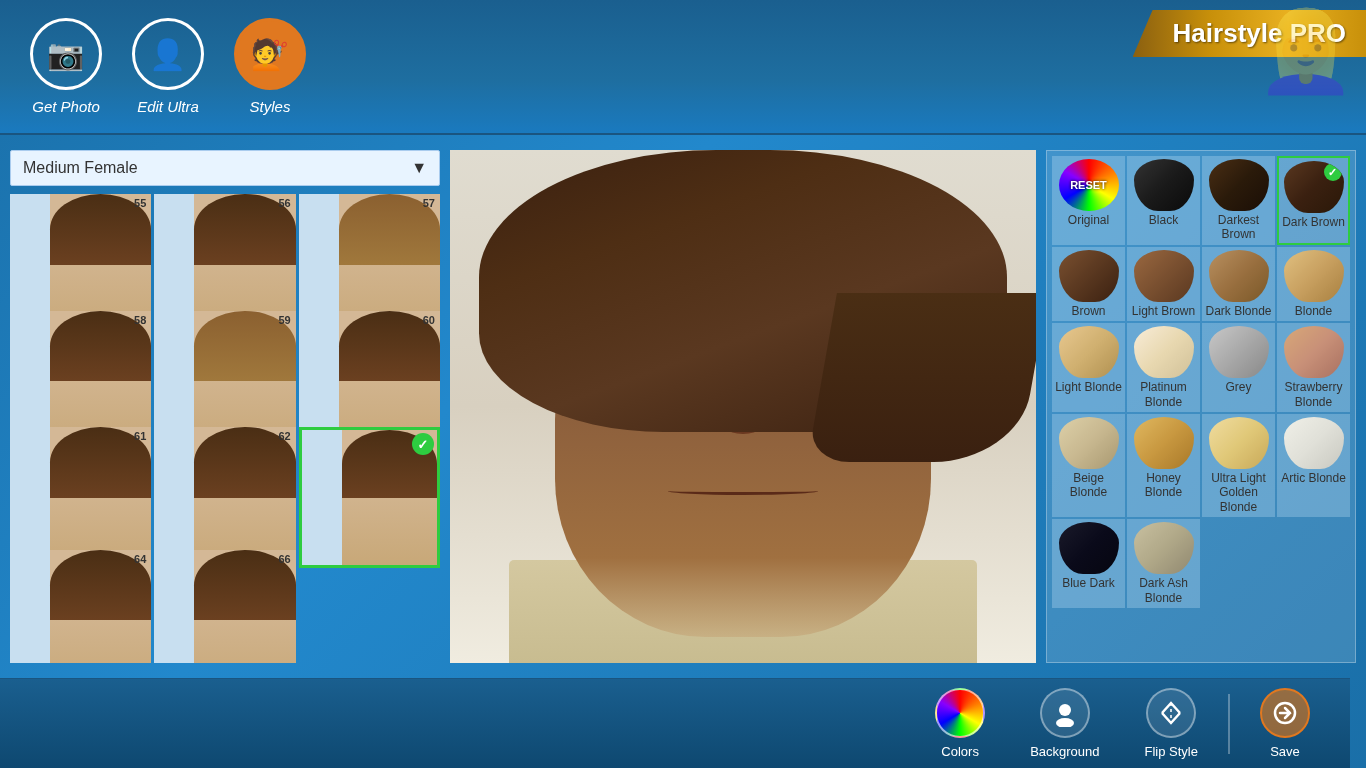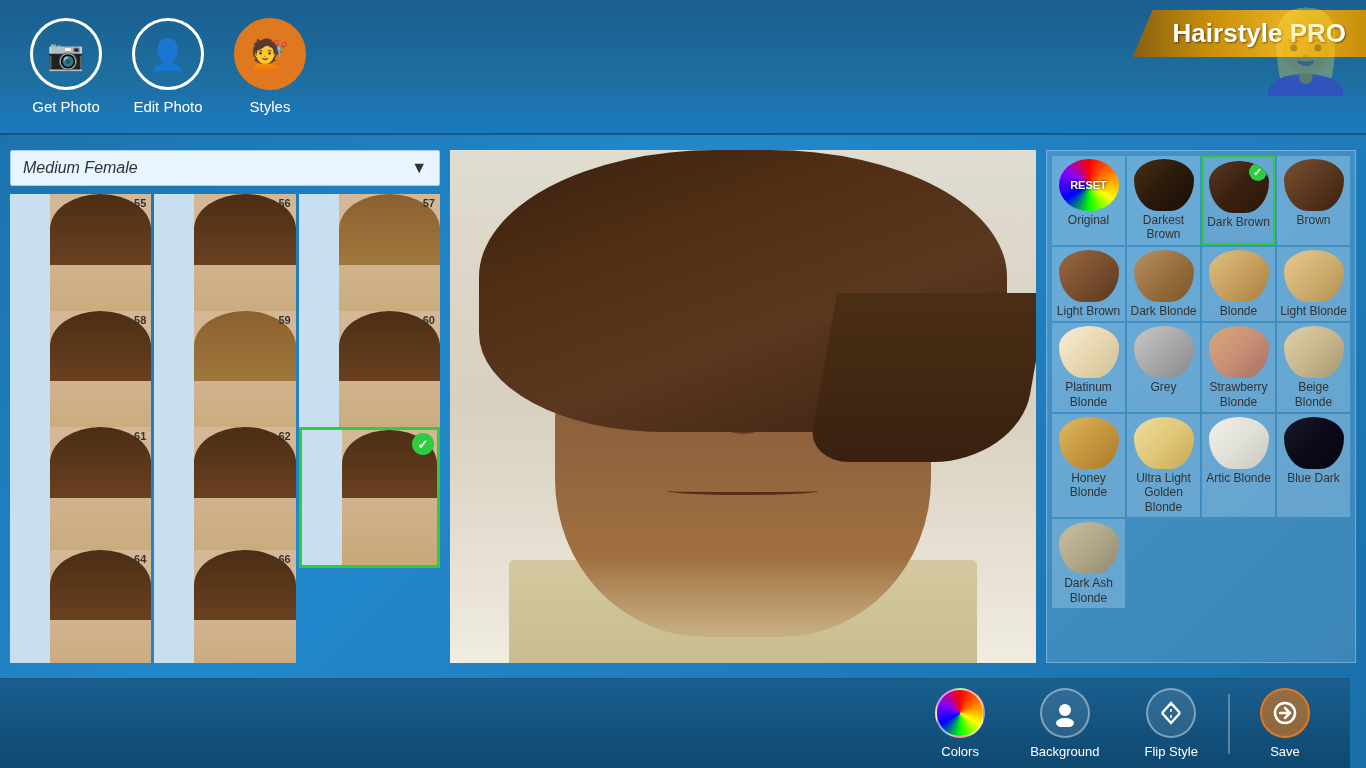--- a/index.html
+++ b/index.html
@@ -43,20 +43,21 @@
       background: transparent;
     }
     .nav-btn.active .icon-circle {
       background: #e07820;
       border-color: #e07820;
     }
     .nav-btn .btn-label {
       font-size: 15px;
       color: #fff;
       font-weight: 400;
+      font-style: italic;
     }
 
     .logo-area {
       position: absolute;
       right: 0;
       top: 0;
       height: 135px;
       width: 320px;
       overflow: hidden;
     }
@@ -93,21 +94,20 @@
       background: #e8f4ff;
       border: 1px solid #aaccee;
       color: #333;
       padding: 8px 12px;
       font-size: 16px;
       cursor: pointer;
       display: flex;
       justify-content: space-between;
       align-items: center;
       border-radius: 2px;
-      font-style: italic;
     }
     .style-grid {
       display: grid;
       grid-template-columns: repeat(3, 1fr);
       gap: 3px;
       overflow: hidden;
     }
     .style-item {
       position: relative;
       background: #c8dff0;
@@ -334,21 +334,21 @@
 </head>
 <body>
 
 <div class="top-nav">
   <div class="nav-btn">
     <div class="icon-circle">📷</div>
     <span class="btn-label">Get Photo</span>
   </div>
   <div class="nav-btn">
     <div class="icon-circle">👤</div>
-    <span class="btn-label">Edit Photo</span>
+    <span class="btn-label">Edit Ultra</span>
   </div>
   <div class="nav-btn active">
     <div class="icon-circle">💇</div>
     <span class="btn-label">Styles</span>
   </div>
 
   <div class="logo-area">
     <div class="logo-banner">Hairstyle PRO</div>
 
     <div style="position:absolute;right:0;top:0;width:200px;height:135px;overflow:hidden;">
@@ -433,20 +433,24 @@
   </div>
 
   <div class="color-panel">
     <div class="color-grid">
 
       <div class="color-item">
         <div class="reset-swatch">RESET</div>
         <span class="color-label">Original</span>
       </div>
 
+      <div class="color-item">
+        <div class="color-swatch" style="background:linear-gradient(135deg,#333 0%,#1a1a1a 50%,#0a0a0a 100%);"></div>
+        <span class="color-label">Black</span>
+      </div>
 
       <div class="color-item">
         <div class="color-swatch" style="background:linear-gradient(135deg,#4a2e14 0%,#2a1a0a 50%,#1a0e06 100%);"></div>
         <span class="color-label">Darkest Brown</span>
       </div>
 
       <div class="color-item selected">
         <div class="color-swatch" style="background:linear-gradient(135deg,#5a3820 0%,#3a2010 50%,#2a1808 100%);position:relative;">
           <div style="position:absolute;top:2px;right:2px;width:18px;height:18px;background:#2ecc40;border-radius:50%;display:flex;align-items:center;justify-content:center;color:#fff;font-size:11px;font-weight:bold;">✓</div>
         </div>

